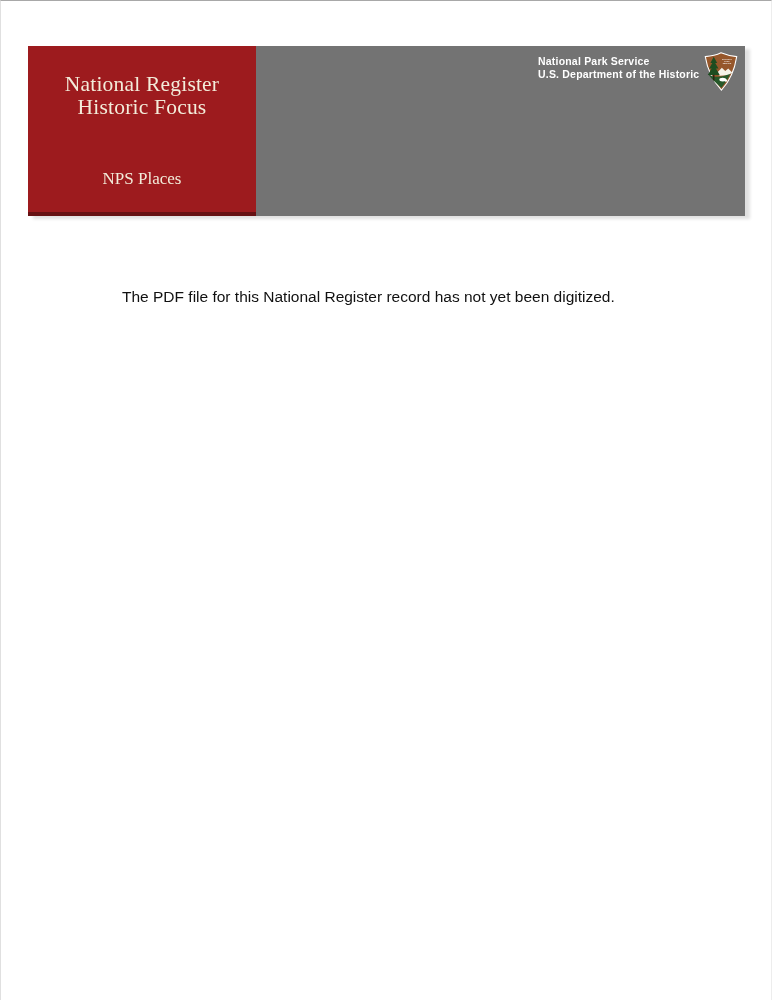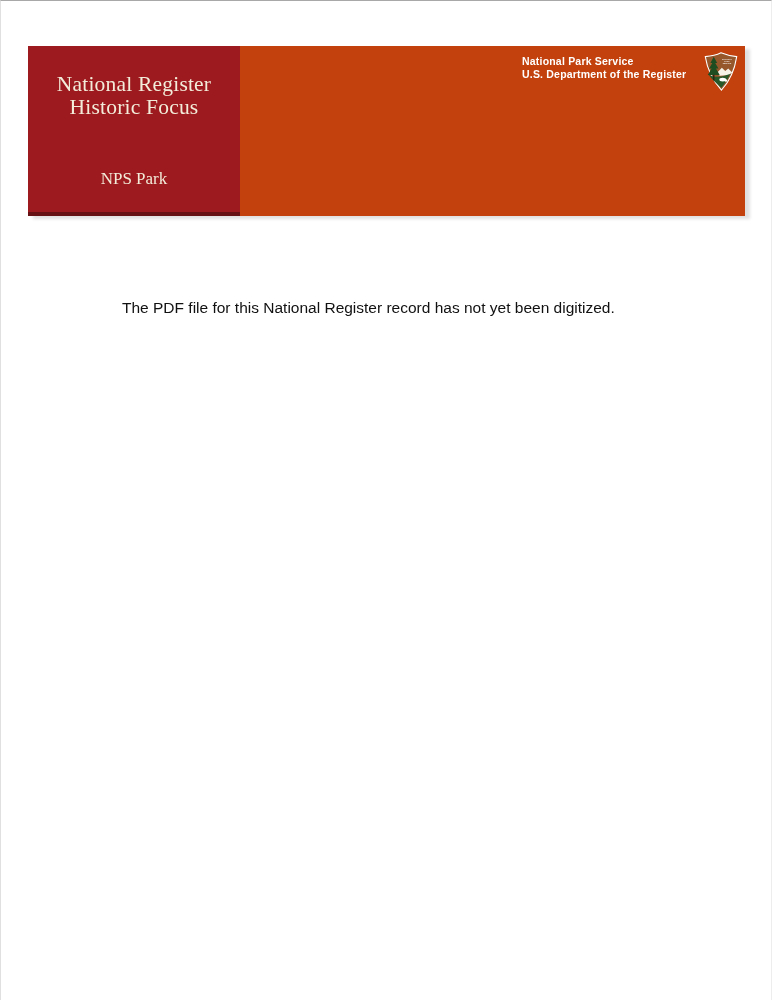--- a/index.html
+++ b/index.html
@@ -23,21 +23,21 @@
     position: absolute;
     left: 27px;
     top: 45px;
     width: 717px;
     height: 170px;
     display: flex;
     box-shadow: 5px 3px 3px rgba(0,0,0,0.12);
   }
   .red-panel {
     position: relative;
-    width: 212px;
+    width: 228px;
     height: 100%;
     background: #9d1b1e;
     color: #f3ecda;
     text-align: center;
     font-family: "Liberation Serif", serif;
     box-sizing: border-box;
     flex: 0 0 auto;
   }
   .red-panel::after {
     content: "";
@@ -57,21 +57,21 @@
   .nps-focus {
     position: absolute;
     bottom: 27px;
     left: 0;
     width: 100%;
     font-size: 17px;
   }
   .black-panel {
     position: relative;
     flex: 1 1 auto;
-    background: #c2410c;
+    background: #737373;
   }
   .agency {
     position: absolute;
     top: 9px;
     left: 282px;
     color: #ffffff;
     font-size: 10.5px;
     font-weight: 700;
     line-height: 12.5px;
     letter-spacing: 0.2px;
@@ -87,45 +87,45 @@
   .logo .tiny-text {
     font-family: "Liberation Sans", sans-serif;
     font-size: 4.2px;
     font-weight: 700;
     fill: #ffffff;
     letter-spacing: 0.3px;
   }
   .body-message {
     position: absolute;
     left: 121px;
-    top: 298px;
+    top: 287px;
     font-size: 15.5px;
     color: #111111;
     white-space: nowrap;
   }
 </style>
 </head>
 <body>
 
 <div class="page">
 
   <div class="banner">
 
     <div class="red-panel">
       <div class="nr-title">
         <div>National Register</div>
         <div>Historic Focus</div>
       </div>
-      <div class="nps-focus">NPS Park</div>
+      <div class="nps-focus">NPS Places</div>
     </div>
 
     <div class="black-panel">
       <div class="agency">
         <div>National Park Service</div>
-        <div>U.S. Department of the Register</div>
+        <div>U.S. Department of the Historic</div>
       </div>
 
       <svg class="logo" viewBox="0 0 80 94" aria-hidden="true">
 
         <path d="M40,3 C52,8 66,11 77,12 C73,38 64,66 41,91 C26,74 9,50 3,12 C16,11 30,8 40,3 Z" fill="#96572b" stroke="#ffffff" stroke-width="2.5"></path>
 
         <path d="M10,54 C26,62 46,62 63,49 C58,62 52,72 41,85 C32,77 19,66 10,54 Z" fill="#27582a"></path>
 
         <path d="M28,53 L42,38 L50,46 L57,40 L67,50 C60,55 48,57 38,57 Z" fill="#f5f2e8"></path>
 

